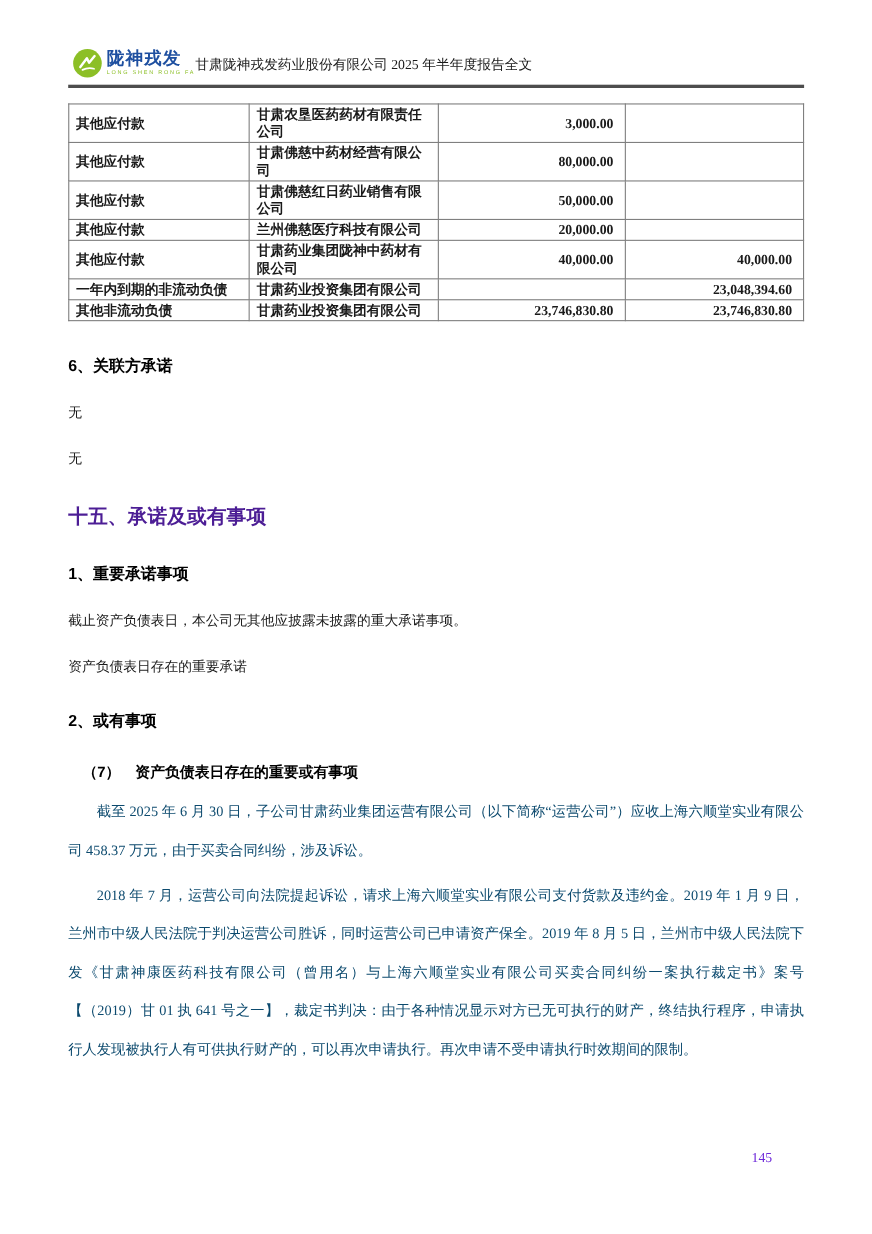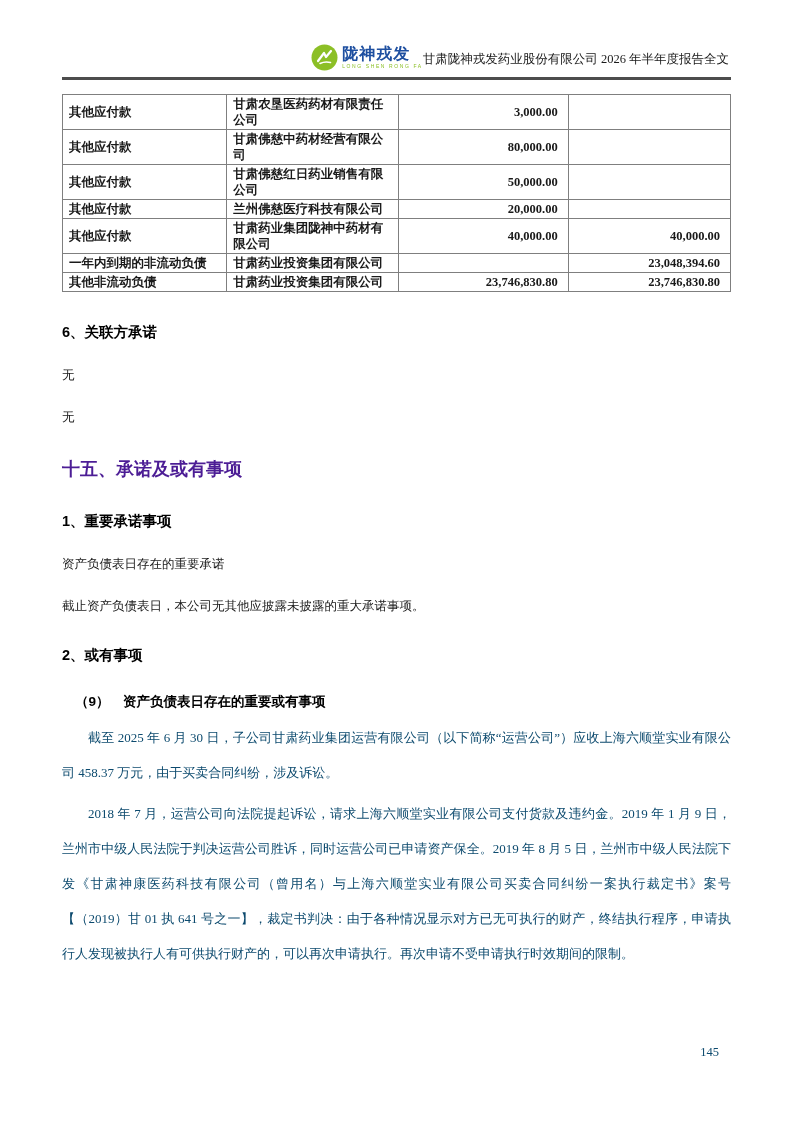--- a/index.html
+++ b/index.html
@@ -13,21 +13,21 @@
     width: 793px;
     height: 1122px;
     margin: 0 auto;
     background: #ffffff;
     padding: 44px 62px 0 62px;
     overflow: hidden;
   }
   
   .header {
     display: flex;
-    justify-content: flex-end;
+    justify-content: flex-start;
     align-items: flex-end;
     border-bottom: 3px solid #4d4d4d;
     padding: 0 2px 6px 4px;
   }
   .logo { display: flex; align-items: center; gap: 4px; }
   .logo-mark { width: 27px; height: 27px; flex: 0 0 auto; }
   .logo-text { display: flex; flex-direction: column; line-height: 1; }
   .logo-cn {
     font-family: "Liberation Sans", "DejaVu Sans", sans-serif;
     font-weight: bold;
@@ -100,43 +100,43 @@
     text-align: justify;
     text-indent: 2em;
     color: #0c4a6e;
     margin-top: 6px;
   }
   p.just.first { margin-top: 9px; }
   
   .footer {
     position: absolute;
     bottom: 62px;
-    right: 74px;
-    font-size: 12.5px;
-    color: #0c4a6e;
+    right: 91px;
+    font-size: 12.5px;
+    color: #6d28d9;
   }
 </style>
 </head>
 <body>
 
 <div class="page">
 
   <div class="header">
     <div class="logo">
       <svg class="logo-mark" viewBox="0 0 27 27" xmlns="http://www.w3.org/2000/svg">
         <circle cx="13.5" cy="13.5" r="13" fill="#8cbf26"></circle>
         <path d="M7 17 L13 9 L15 13 L20 7" stroke="#ffffff" stroke-width="2.2" fill="none" stroke-linecap="round" stroke-linejoin="round"></path>
         <path d="M9 19.5 Q14 17 19.5 18.5" stroke="#ffffff" stroke-width="1.6" fill="none" stroke-linecap="round"></path>
       </svg>
       <div class="logo-text">
         <span class="logo-cn">陇神戎发</span>
         <span class="logo-en">LONG SHEN RONG FA</span>
       </div>
     </div>
-    <div class="header-title">甘肃陇神戎发药业股份有限公司 2026 年半年度报告全文</div>
+    <div class="header-title">甘肃陇神戎发药业股份有限公司 2025 年半年度报告全文</div>
   </div>
 
   <table class="fin">
     <colgroup>
       <col style="width:24.6%">
         <col style="width:25.7%">
         <col style="width:25.4%">
         <col style="width:24.3%">
     </colgroup>
     <tbody>
@@ -186,24 +186,24 @@
   </table>
 
   <div class="h-sub">6、关联方承诺</div>
   <p class="plain">无</p>
 
   <p class="plain">无</p>
 
   <div class="h-big">十五、承诺及或有事项</div>
 
   <div class="h-sub">1、重要承诺事项</div>
+  <p class="plain">截止资产负债表日，本公司无其他应披露未披露的重大承诺事项。</p>
   <p class="plain">资产负债表日存在的重要承诺</p>
-  <p class="plain">截止资产负债表日，本公司无其他应披露未披露的重大承诺事项。</p>
 
   <div class="h-sub">2、或有事项</div>
-  <div class="h-item">（9）　资产负债表日存在的重要或有事项</div>
+  <div class="h-item">（7）　资产负债表日存在的重要或有事项</div>
 
   <p class="just first">截至 2025 年 6 月 30 日，子公司甘肃药业集团运营有限公司（以下简称“运营公司”）应收上海六顺堂实业有限公司 458.37 万元，由于买卖合同纠纷，涉及诉讼。</p>
   <p class="just">2018 年 7 月，运营公司向法院提起诉讼，请求上海六顺堂实业有限公司支付货款及违约金。2019 年 1 月 9 日，兰州市中级人民法院于判决运营公司胜诉，同时运营公司已申请资产保全。2019 年 8 月 5 日，兰州市中级人民法院下发《甘肃神康医药科技有限公司（曾用名）与上海六顺堂实业有限公司买卖合同纠纷一案执行裁定书》案号【（2019）甘 01 执 641 号之一】，裁定书判决：由于各种情况显示对方已无可执行的财产，终结执行程序，申请执行人发现被执行人有可供执行财产的，可以再次申请执行。再次申请不受申请执行时效期间的限制。</p>
 
   <div class="footer">145</div>
 
 </div>
 
 </body></html>

